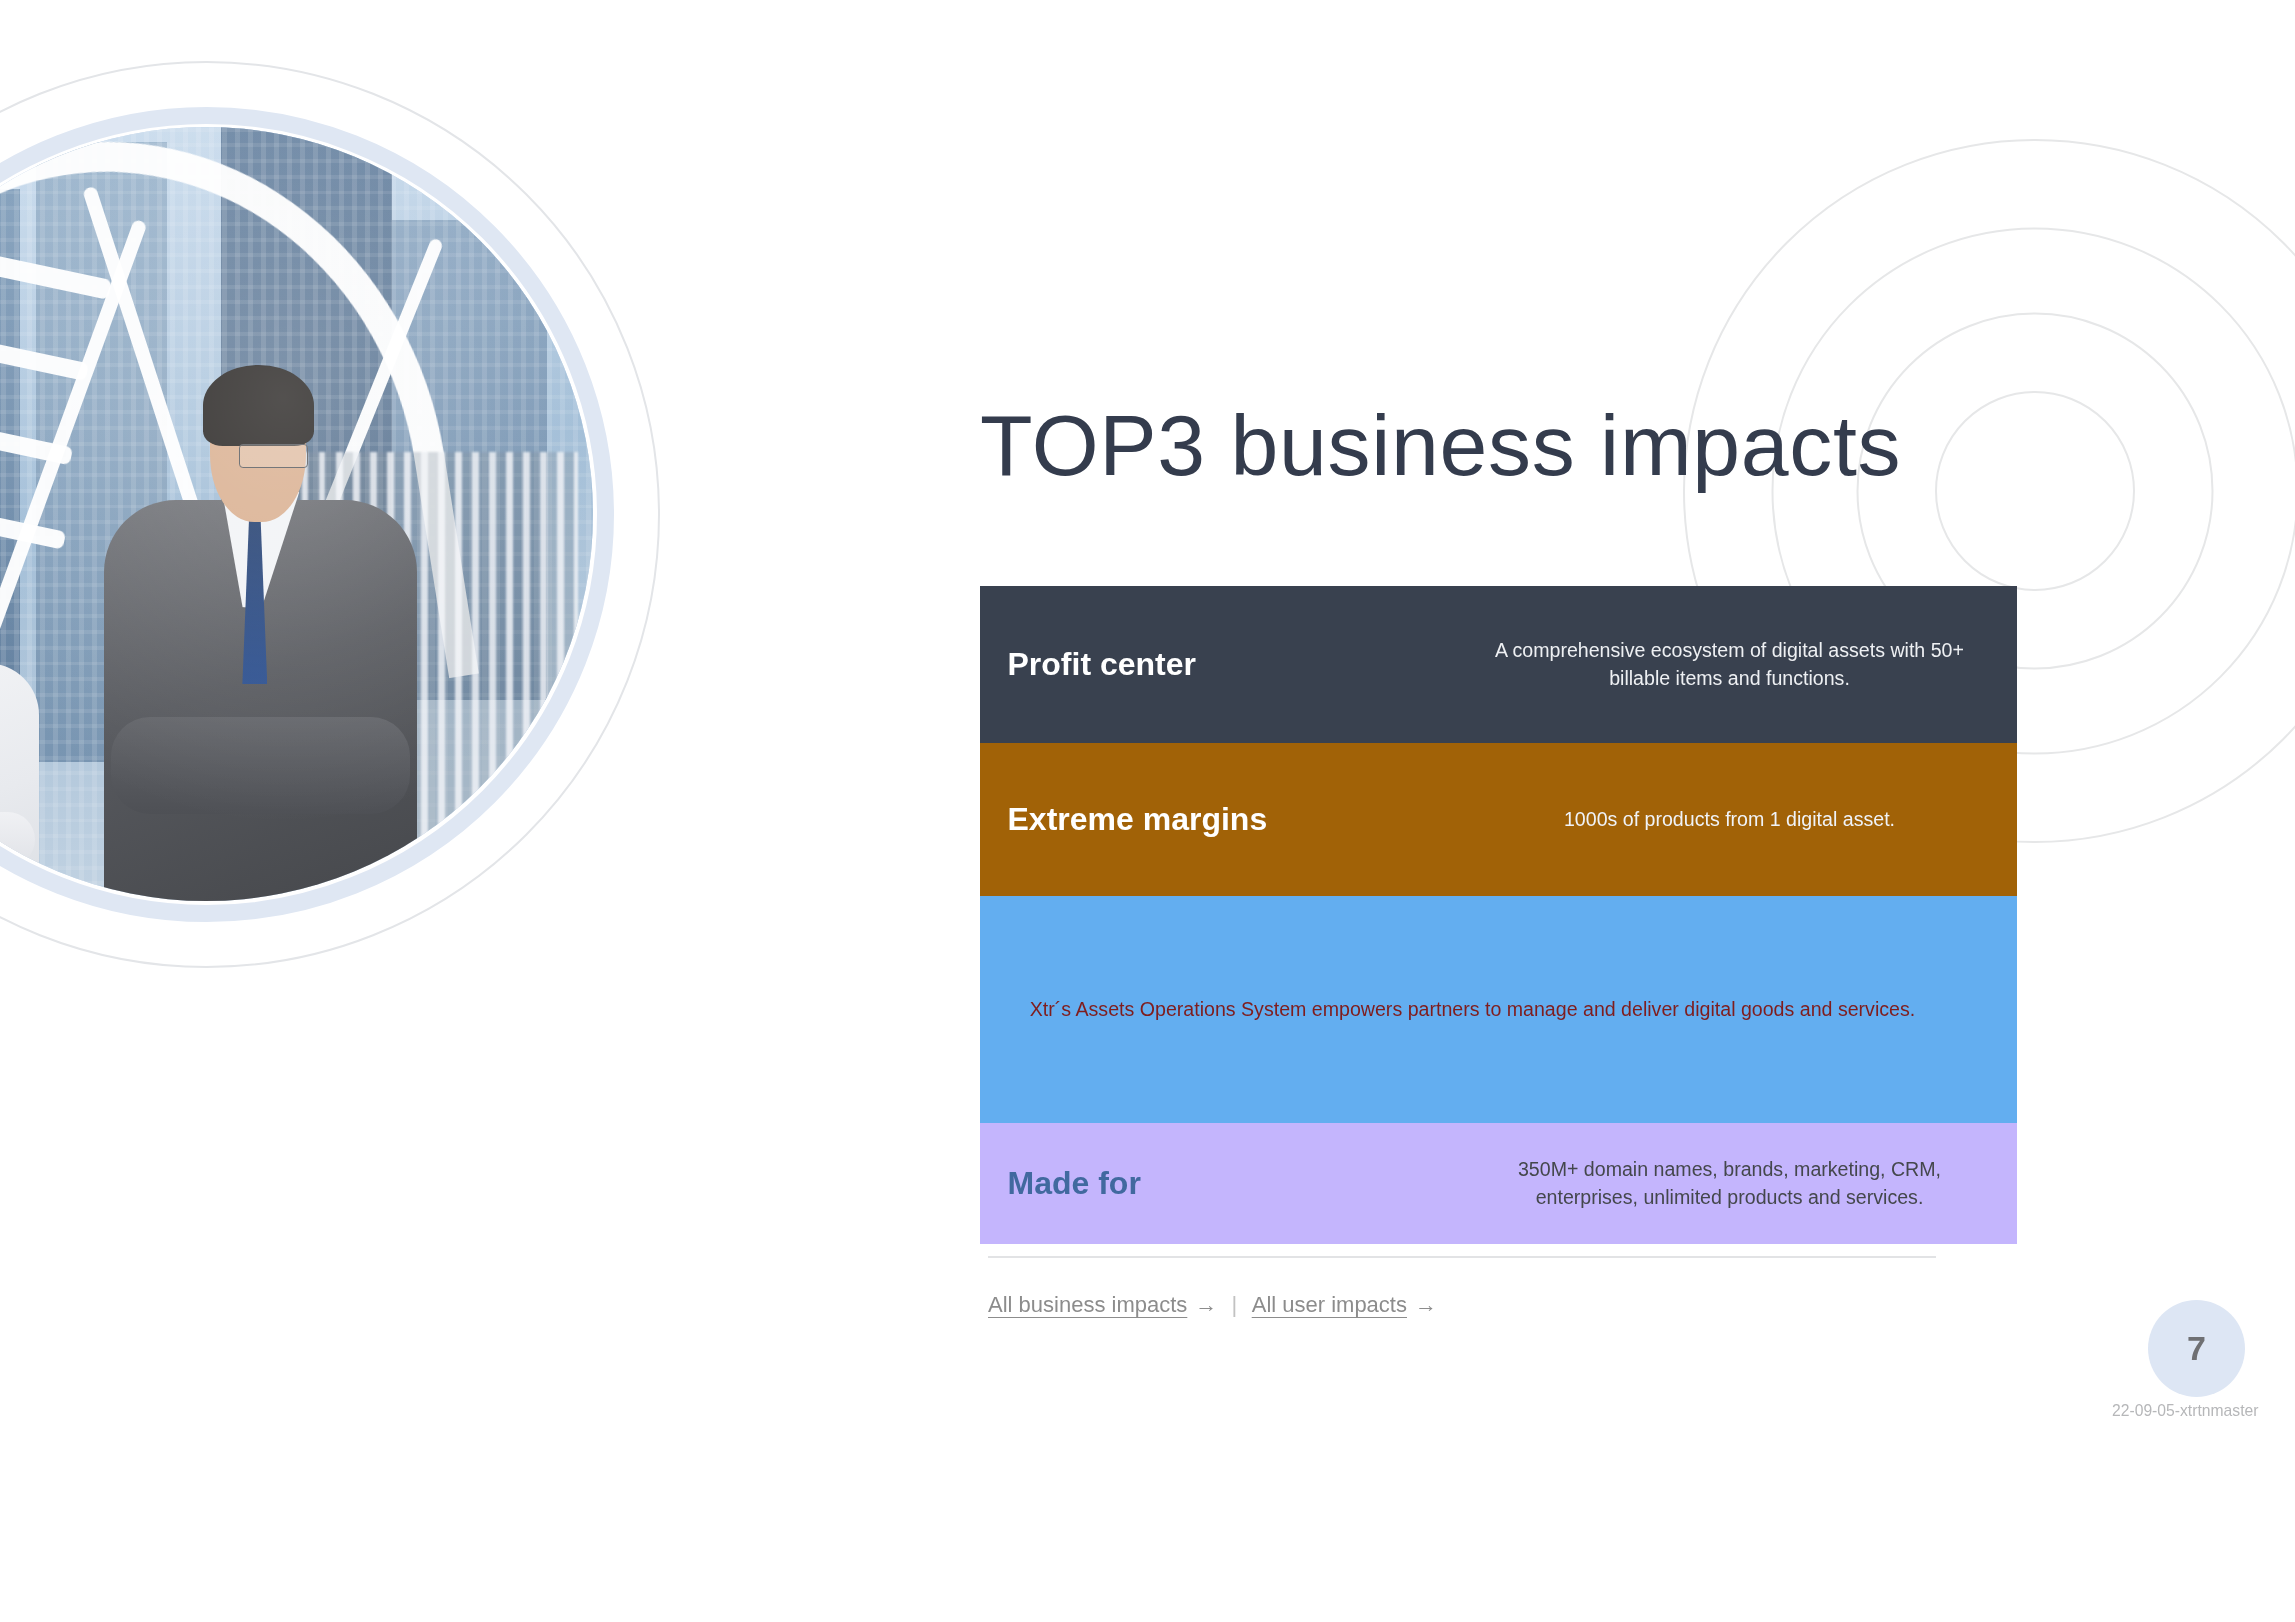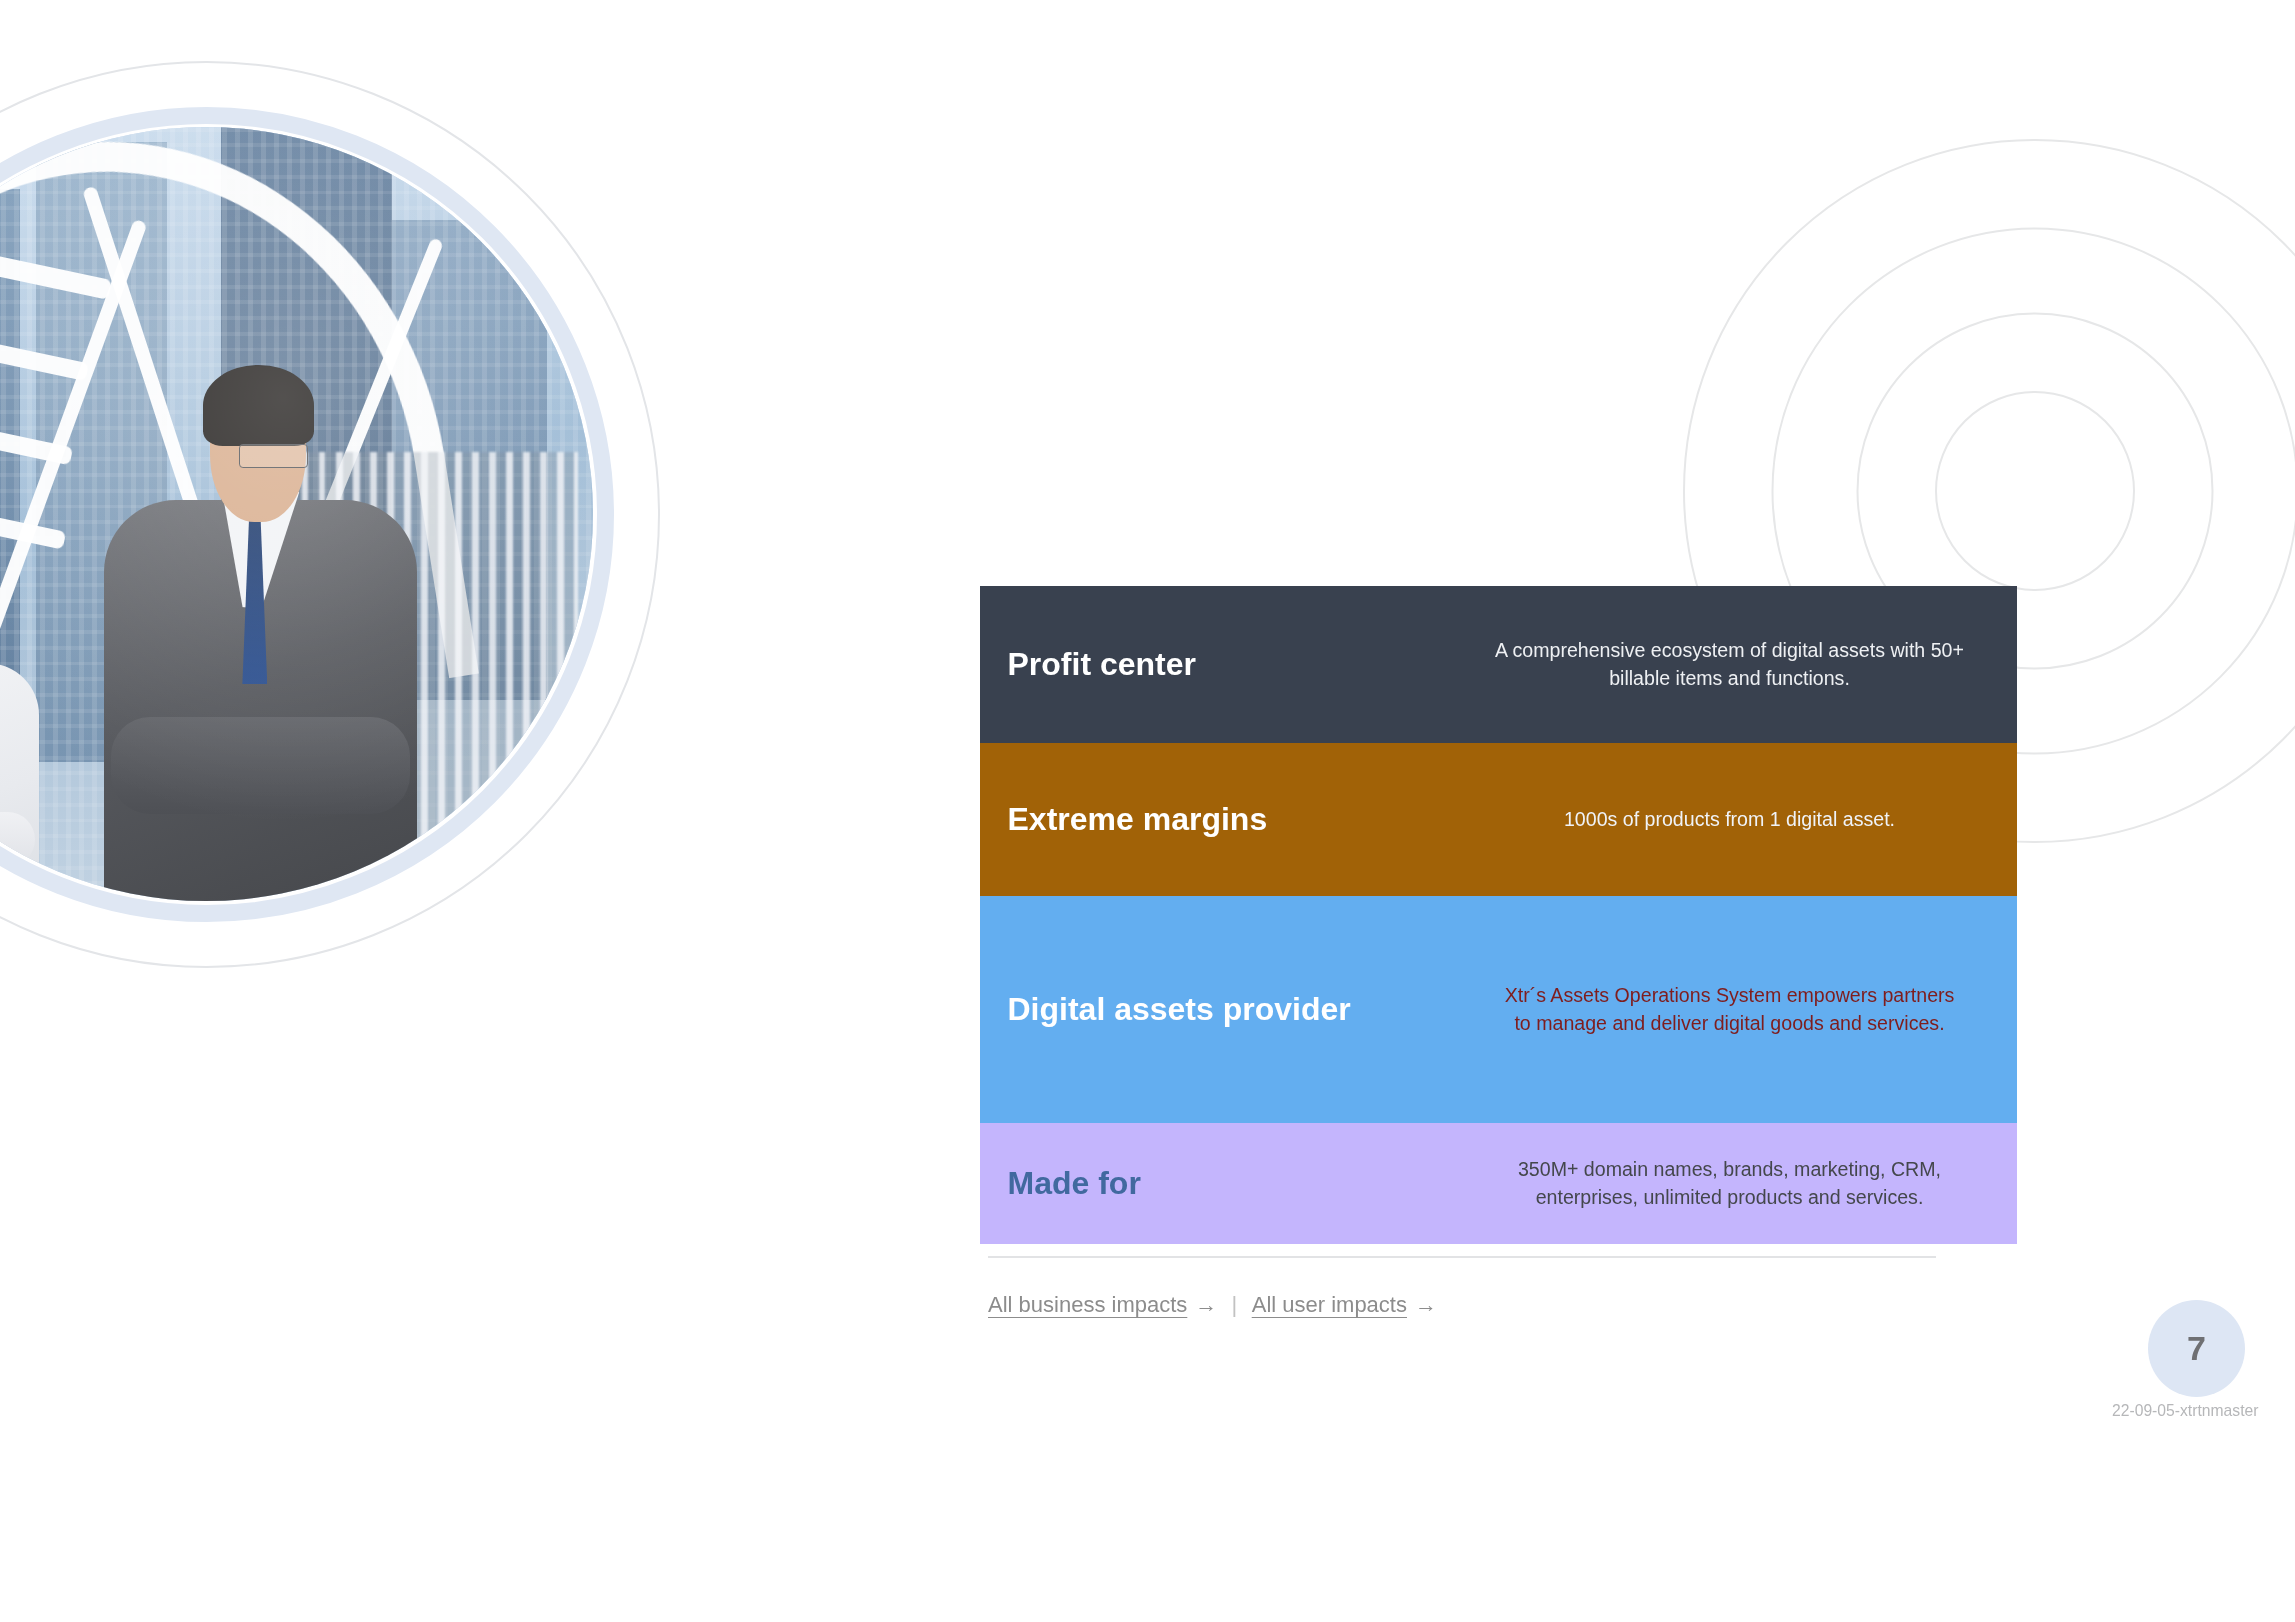--- a/index.html
+++ b/index.html
@@ -368,35 +368,35 @@
         <div class="ph-boy-body"></div>
 
         <div class="ph-boy-arms"></div>
 
       </div>
 
       <div class="ph-shade"></div>
     </div>
   </div>
 
+  <div class="title">TOP3 business impacts</div>
 
   <div class="bands">
 
     <div class="band b-profit">
       <div class="heading">Profit center</div>
       <div class="desc">A comprehensive ecosystem of digital assets with 50+ billable items and functions.</div>
     </div>
 
     <div class="band b-margins">
       <div class="heading">Extreme margins</div>
       <div class="desc">1000s of products from 1 digital asset.</div>
     </div>
 
     <div class="band b-assets">
-      <div class="heading">Digital assets provider</div>
       <div class="desc">Xtr´s Assets Operations System empowers partners to manage and deliver digital goods and services.</div>
     </div>
 
     <div class="band b-madefor">
       <div class="heading">Made for</div>
       <div class="desc">350M+ domain names, brands, marketing, CRM, enterprises, unlimited products and services.</div>
     </div>
 
   </div>
 

